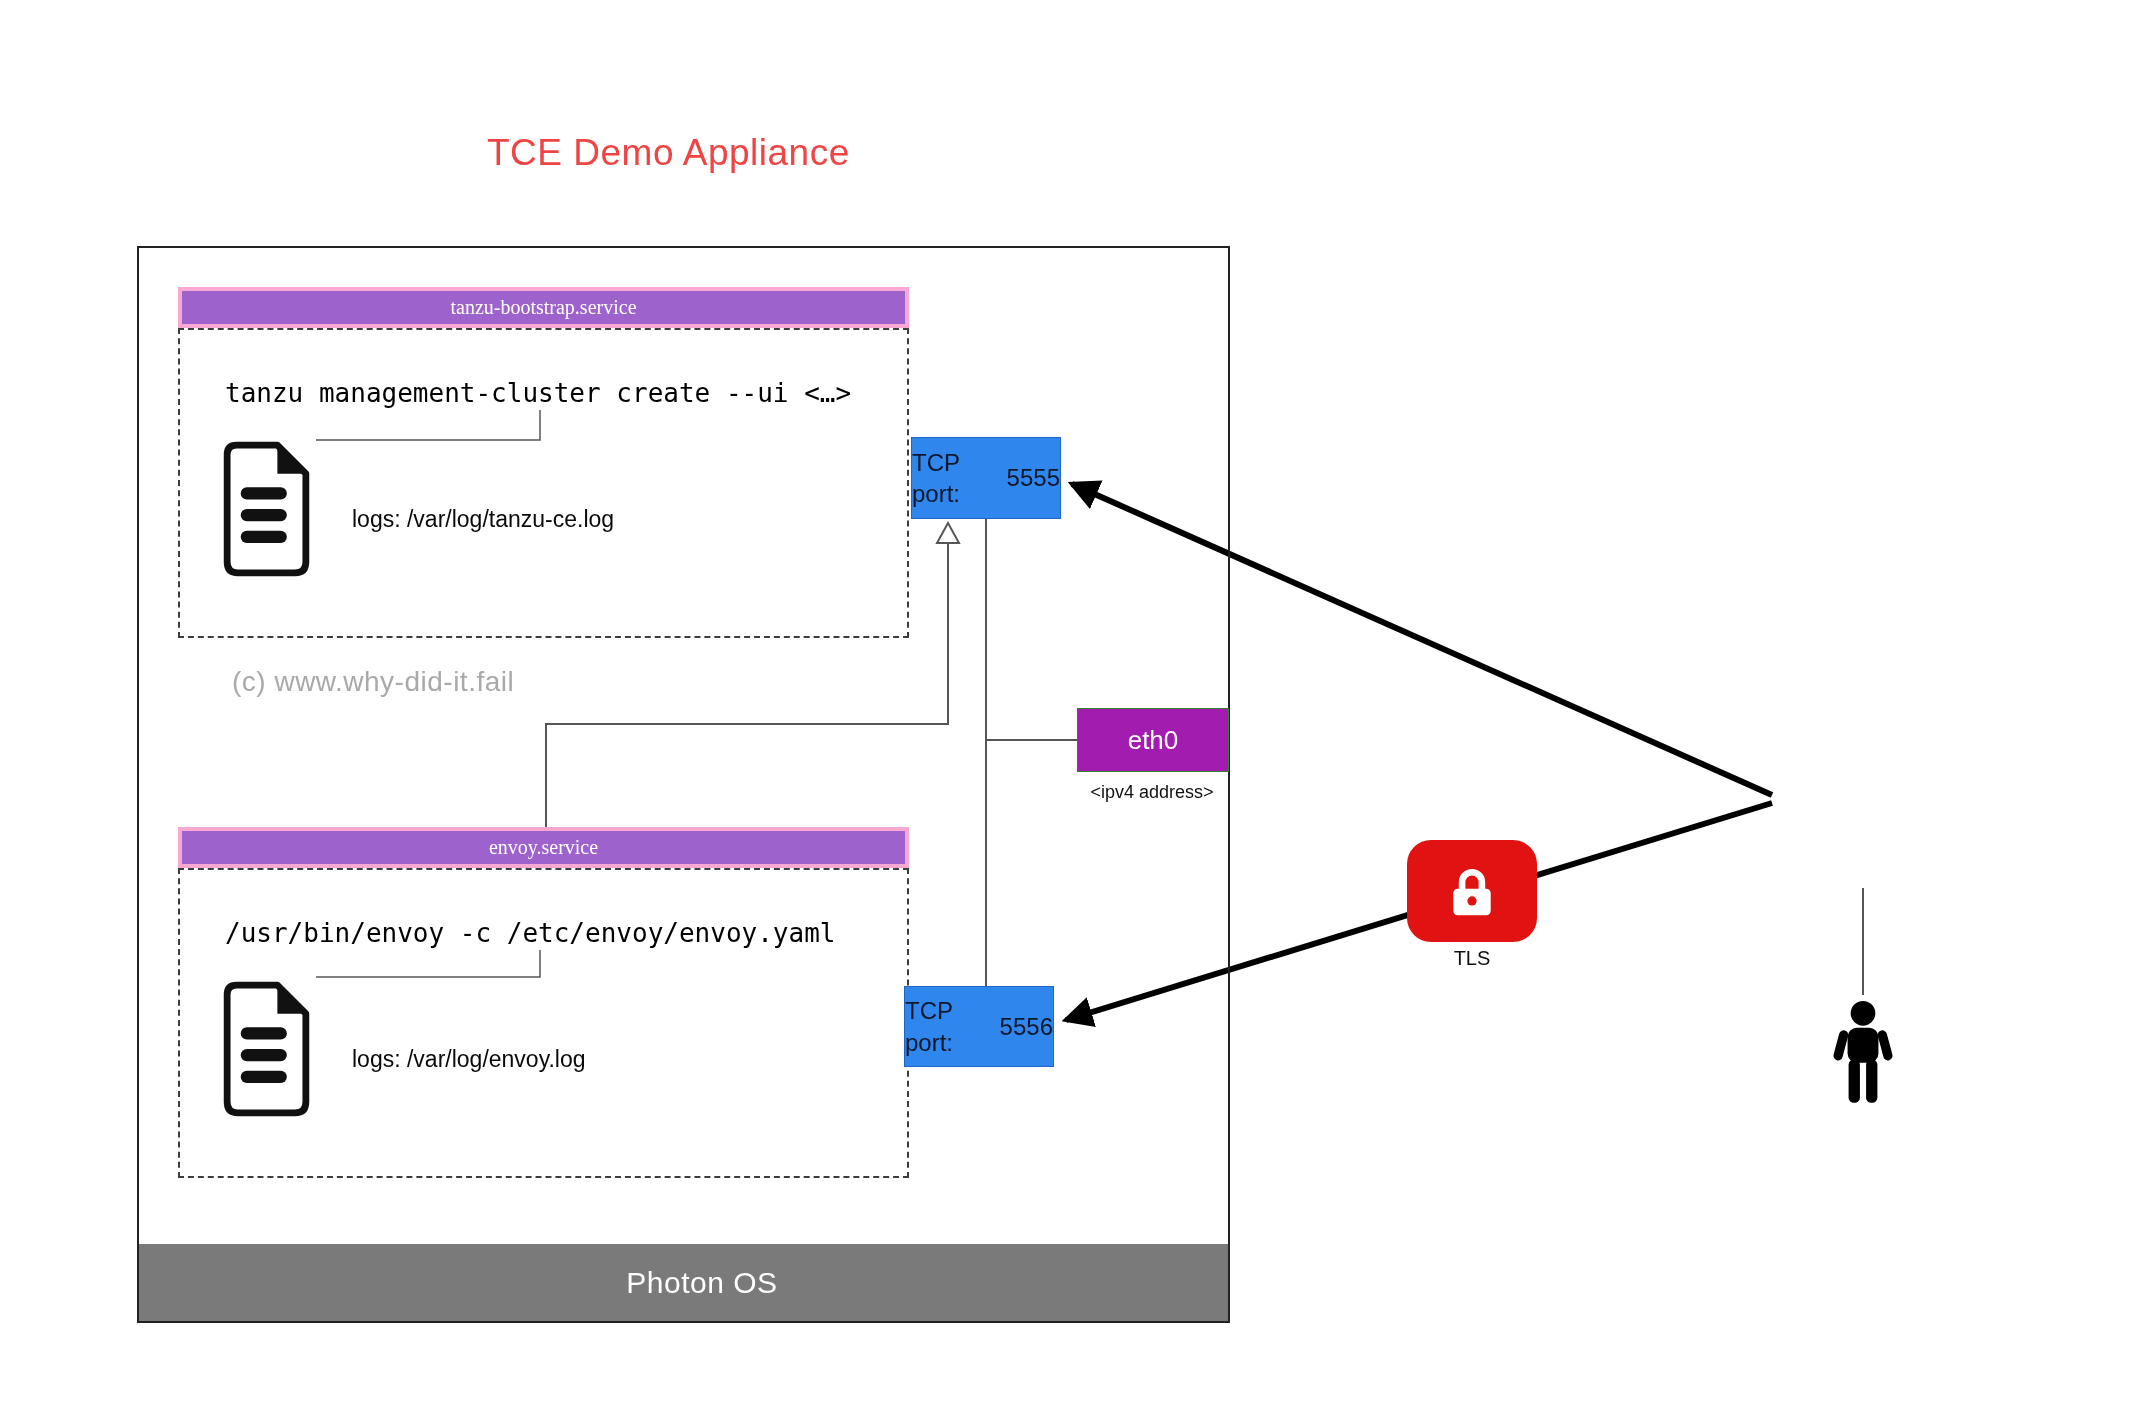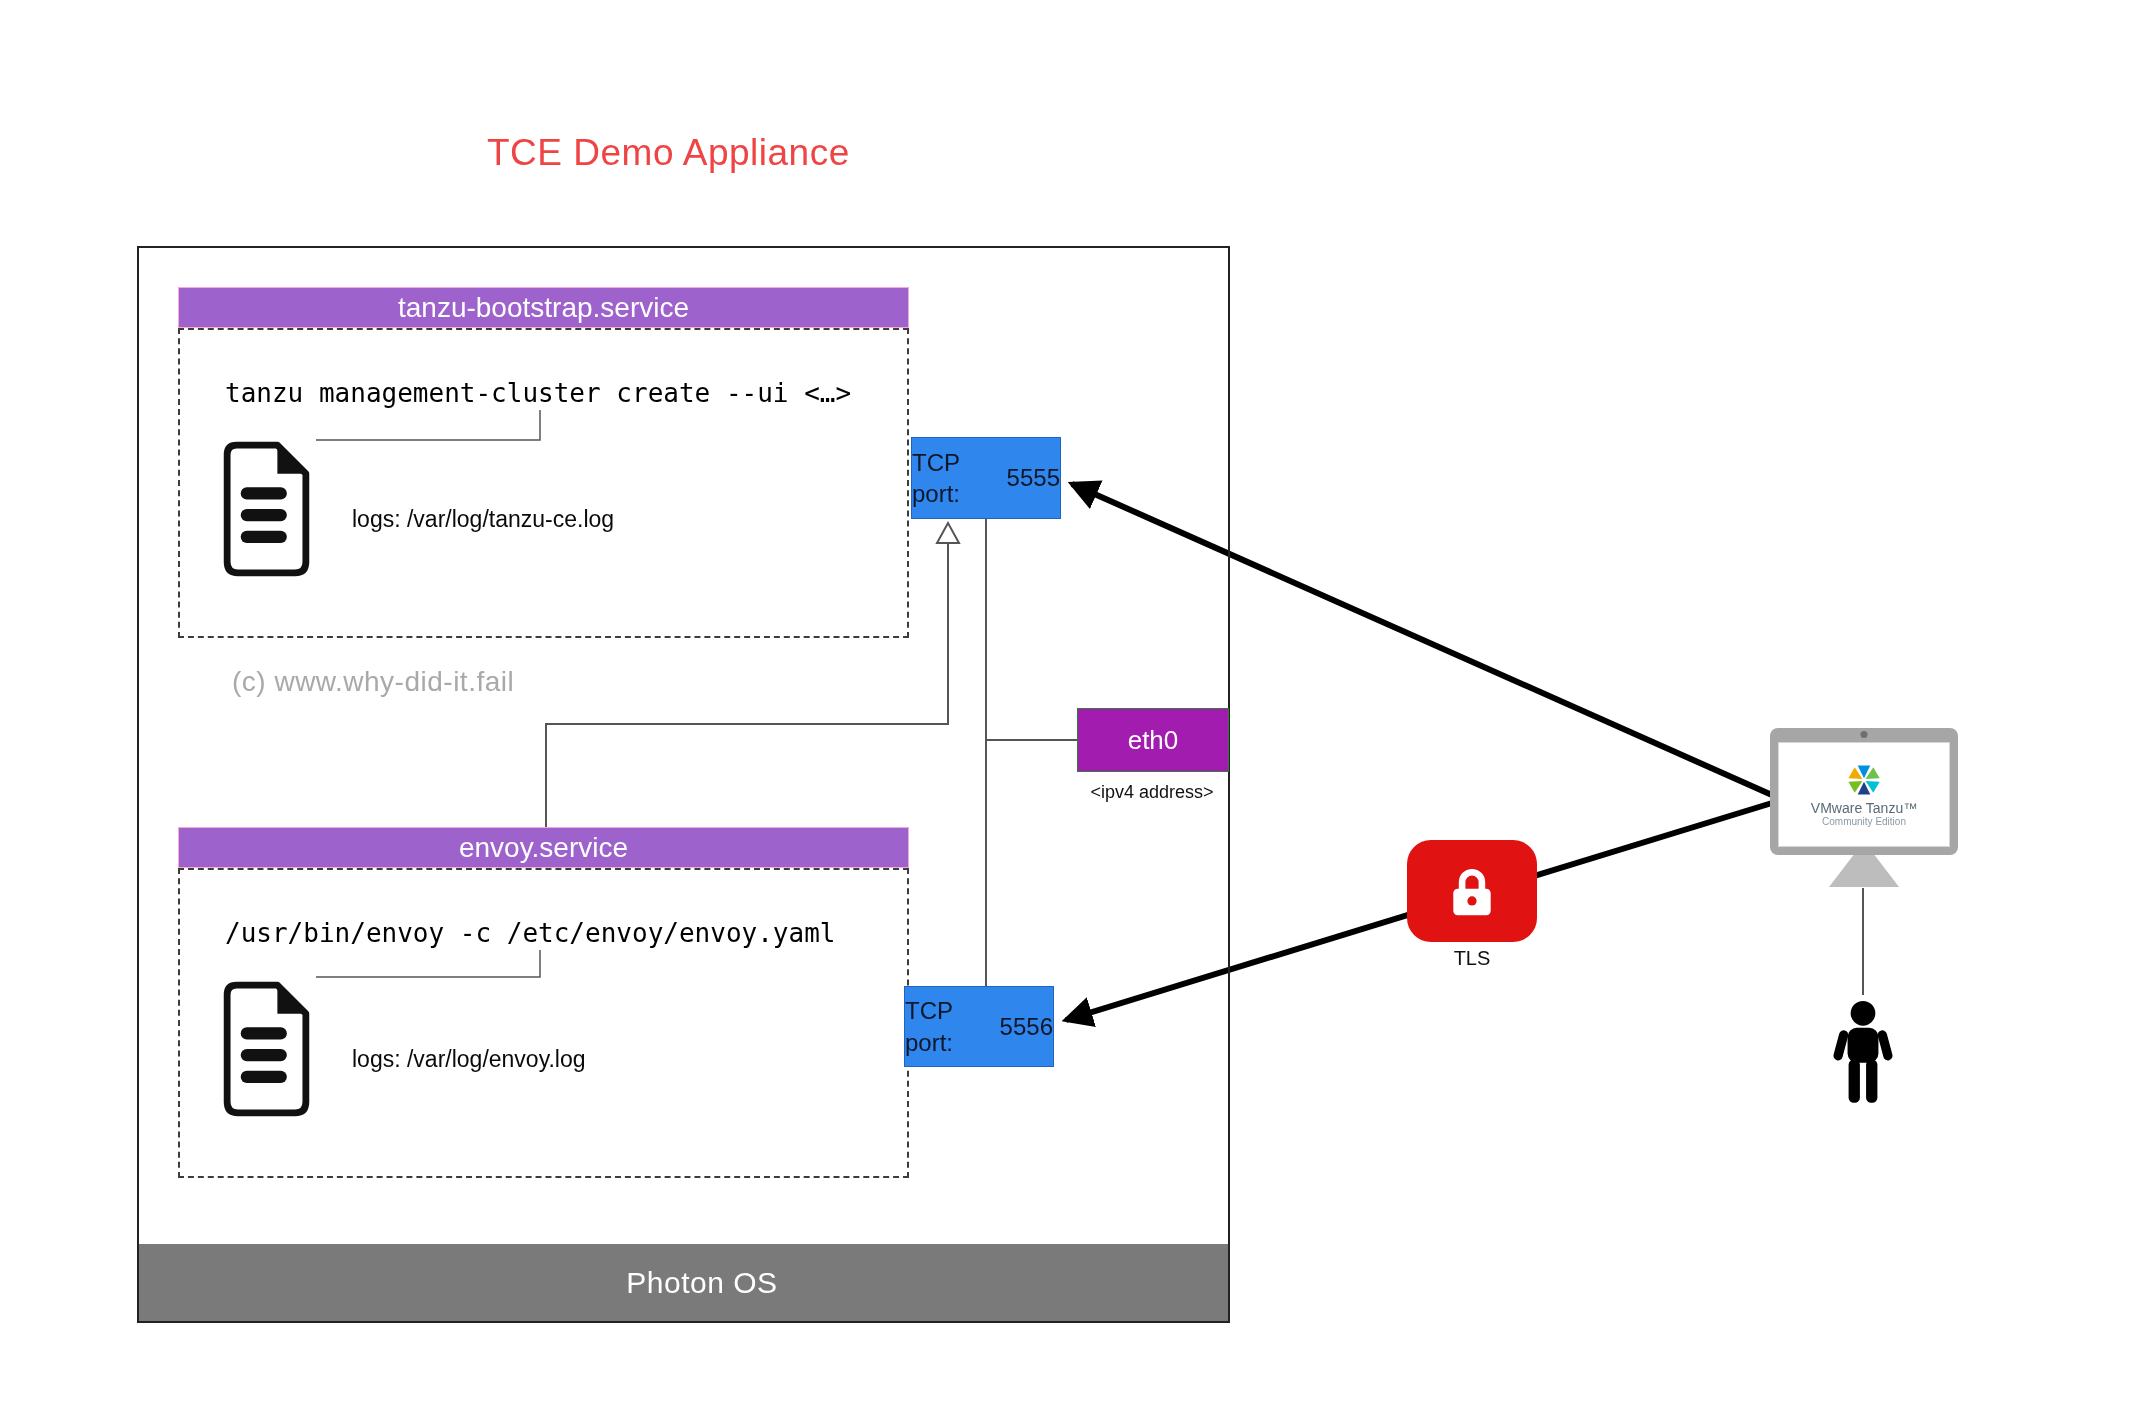--- a/index.html
+++ b/index.html
@@ -18,26 +18,27 @@
     font-size: 37px;
     color: #ef4444;
     font-weight: 500;
     letter-spacing: 0.5px;
   }
   .appliance-box {
     border: 2px solid #222222;
     background: transparent;
   }
   .svc-header {
-    border: 1px solid #f9a8d4;
+    border: 4px solid #f9a8d4;
     color: #ffffff;
-    font-size: 28px;
-    display: flex;
-    align-items: center;
-    justify-content: center;
+    font-size: 20px;
+    display: flex;
+    align-items: center;
+    justify-content: center;
+    font-family: Liberation Serif, serif;
   }
   .dashed-box {
     border: 2px dashed #3c3c3c;
     background: transparent;
   }
   .cmd {
     font-family: "DejaVu Sans Mono", "Liberation Mono", monospace;
     font-size: 26px;
     color: #000000;
     white-space: pre;
@@ -231,40 +232,20 @@
   <div class="abs tls-box" style="left: 1407px; top: 840px; width: 130px; height: 102px; background-color: rgb(224, 18, 18);">
     <svg width="66" height="66" viewBox="0 0 60 60">
       <path d="M21,30 v-8 a9,9 0 0 1 18,0 v8" fill="none" stroke="#ffffff" stroke-width="6"></path>
       <rect x="13" y="28" width="34" height="24" rx="4" fill="#ffffff"></rect>
       <circle cx="30" cy="39" r="4.2" fill="#e01212"></circle>
     </svg>
   </div>
 
   <div class="abs tls-label" style="left:1407px; top:947px; width:130px;">TLS</div>
 
-  <div class="abs" style="left:1770px; top:728px; width:188px; height:160px;">
-    <div class="monitor-frame">
-      <div class="camera-dot"></div>
-      <div class="screen">
-        <svg width="36" height="36" viewBox="-20 -20 40 40">
-          <g>
-            <path d="M0,-2 L-7,-16 L7,-16 Z" fill="#0091da"></path>
-            <path d="M0,-2 L-7,-16 L7,-16 Z" fill="#6cc24a" transform="rotate(60)"></path>
-            <path d="M0,-2 L-7,-16 L7,-16 Z" fill="#00c1d5" transform="rotate(120)"></path>
-            <path d="M0,-2 L-7,-16 L7,-16 Z" fill="#1d428a" transform="rotate(180)"></path>
-            <path d="M0,-2 L-7,-16 L7,-16 Z" fill="#78be20" transform="rotate(240)"></path>
-            <path d="M0,-2 L-7,-16 L7,-16 Z" fill="#f0ab00" transform="rotate(300)"></path>
-          </g>
-        </svg>
-        <div class="brand">VMware Tanzu™</div>
-        <div class="edition">Community Edition</div>
-      </div>
-      <div class="stand"></div>
-    </div>
-  </div>
 
   <svg class="abs" style="left:1827px; top:995px;" width="72" height="123" viewBox="0 0 70 110">
     <g fill="#000000">
       <circle cx="35" cy="13" r="12"></circle>
       <rect x="20" y="27" width="30" height="34" rx="9"></rect>
       <rect x="9" y="29" width="9" height="30" rx="4.5" transform="rotate(15 13 44)"></rect>
       <rect x="52" y="29" width="9" height="30" rx="4.5" transform="rotate(-15 57 44)"></rect>
       <rect x="21" y="58" width="11" height="42" rx="5"></rect>
       <rect x="38" y="58" width="11" height="42" rx="5"></rect>
     </g>

